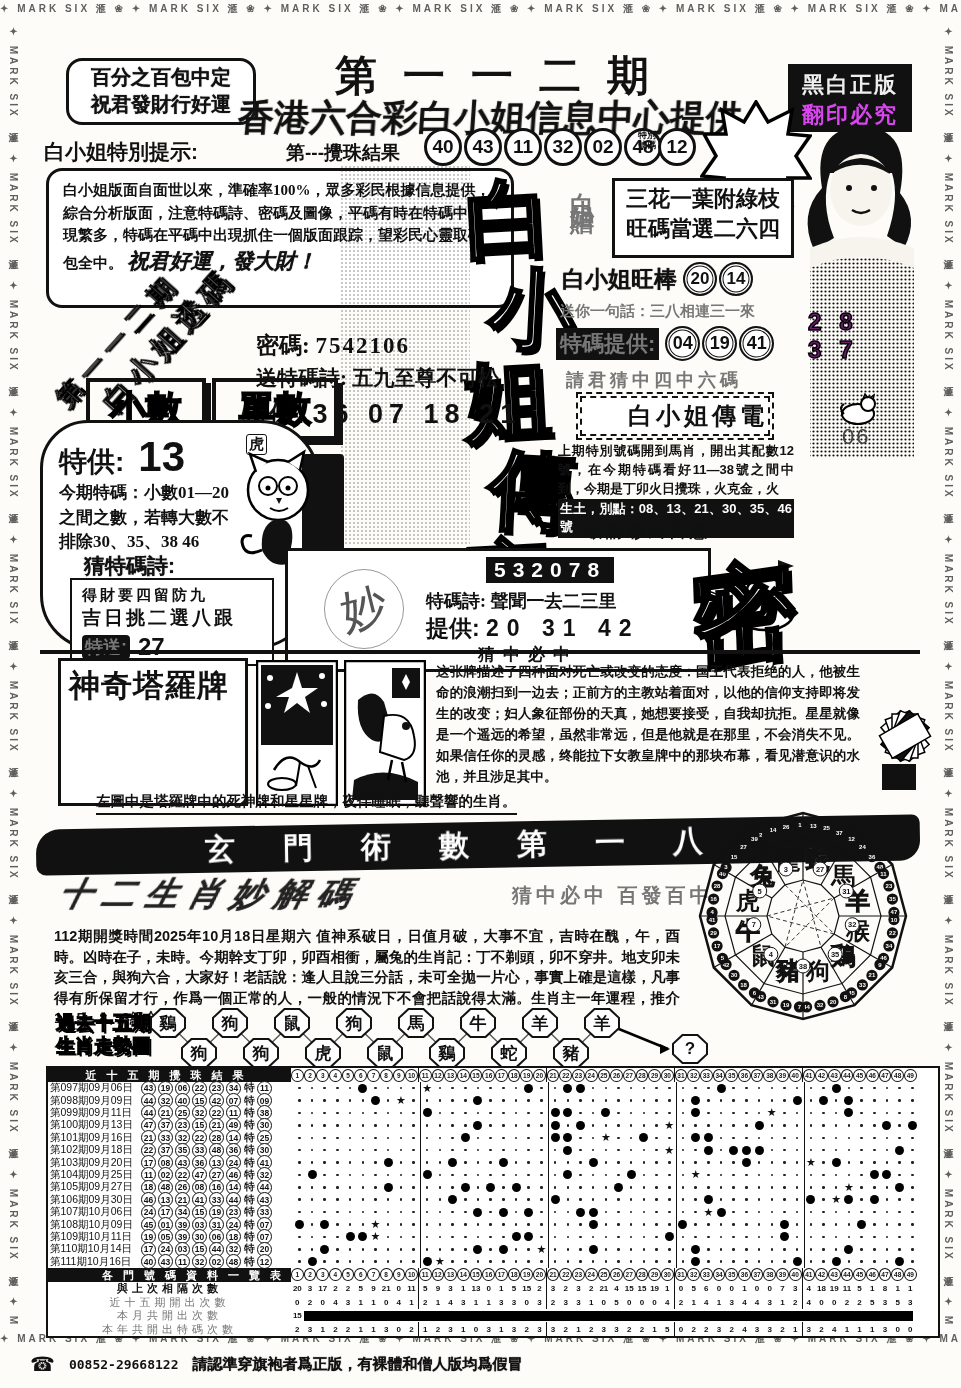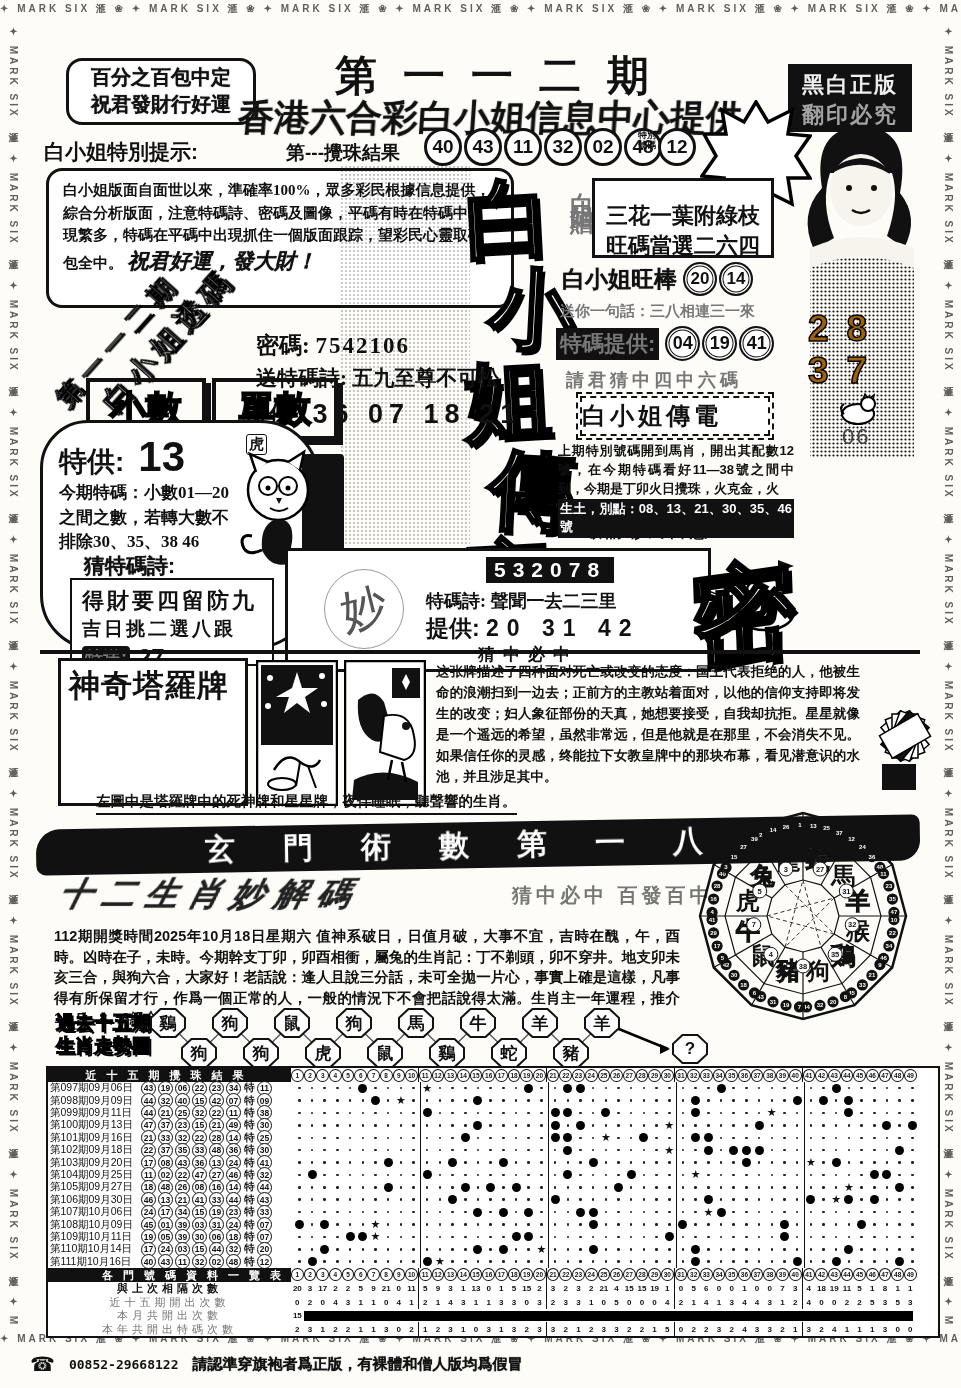--- a/index.html
+++ b/index.html
@@ -57,21 +57,21 @@
 <div id="strip-right" class="abs strip vstrip" style="left:936px;top:26px">✦ MARK SIX 滙 ❀ ✦ MARK SIX 滙 ❀ ✦ MARK SIX 滙 ❀ ✦ MARK SIX 滙 ❀ ✦ MARK SIX 滙 ❀ ✦ MARK SIX 滙 ❀ ✦ MARK SIX 滙 ❀ ✦ MARK SIX 滙 ❀ ✦ MARK SIX 滙 ❀ ✦ MARK SIX 滙 ❀ ✦ MARK SIX 滙 ❀ ✦ MARK SIX 滙 ❀ </div>
 
 <div class="abs roundbox" style="left:66px;top:58px;width:184px;height:58px;text-align:center;padding-top:3px">
   <div class="b rough" style="font-size:20px">百分之百包中定</div>
   <div class="b rough" style="font-size:20px">祝君發財行好運</div>
 </div>
 <div class="abs b" style="left:270px;top:48px;width:470px;text-align:center;font-size:42px;letter-spacing:26px;font-family:'Liberation Serif',serif">第一一二期</div>
 <div class="abs b rough" style="left:200px;top:94px;width:580px;text-align:center;font-size:36px;font-family:'Liberation Serif',serif;transform:skewX(-4deg);white-space:nowrap">香港六合彩白小姐信息中心提供</div>
 <div class="abs inv" style="left:788px;top:64px;width:124px;height:62px;text-align:center;padding-top:6px">
   <div class="b faded" style="font-size:22px;color:#eee;letter-spacing:2px">黑白正版</div>
-  <div class="b faded" style="font-size:22px;color:#a3a3a3;letter-spacing:2px">翻印必究</div>
+  <div class="b faded" style="font-size:22px;color:#d946ef;letter-spacing:2px">翻印必究</div>
 </div>
 
 <div class="abs b" style="left:44px;top:138px;font-size:21px">白小姐特別提示:</div>
 <div class="abs b" style="left:286px;top:140px;font-size:19px">第---攪珠結果</div>
 <div id="tip-balls" class="abs" style="left:424px;top:128px;display:flex">
     <span class="ball">40</span>
     <span class="ball">43</span>
     <span class="ball">11</span>
     <span class="ball">32</span>
     <span class="ball">02</span>
@@ -95,21 +95,21 @@
       </defs>
     <path d="M30,70 Q20,10 70,8 Q120,10 108,75 Q128,100 112,130 L95,118 Q108,80 100,55 L38,55 Q28,85 42,120 L22,132 Q6,96 30,70Z" fill="#111"></path>
     <ellipse cx="69" cy="72" rx="31" ry="36" fill="#f7f4ee"></ellipse>
     <path d="M40,55 Q69,38 98,56 Q92,42 69,40 Q46,42 40,55Z" fill="#111"></path>
     <circle cx="57" cy="70" r="3" fill="#111"></circle>
       <circle cx="82" cy="70" r="3" fill="#111"></circle>
     <path d="M60,92 Q69,98 78,92" stroke="#111" stroke-width="2.5" fill="none"></path>
     <rect x="18" y="130" width="104" height="210" fill="url(#ht)"></rect>
     <path d="M18,130 Q69,108 122,130 L122,150 Q69,128 18,150Z" fill="#f7f4ee"></path>
   </svg>
-  <div class="abs b" style="left:16px;top:190px;font-size:37px;color:#a16207;-webkit-text-stroke:1.5px #000;letter-spacing:18px">28 37</div>
+  <div class="abs b" style="left:16px;top:190px;font-size:24px;color:#701a75;-webkit-text-stroke:1.5px #000;letter-spacing:18px">28 37</div>
 </div>
 
 <div class="abs roundbox" style="left:46px;top:168px;width:468px;height:140px;padding:8px 14px;box-sizing:border-box">
   <span class="b" style="font-size:15px;line-height:1.5;font-family:'Liberation Serif',serif">白小姐版面自面世以來，準確率100%，眾多彩民根據信息提供，綜合分析版面，注意特碼詩、密碼及圖像，平碼有時在特碼中出現繁多，特碼在平碼中出現抓住一個版面跟踪，望彩民心靈取碼包全中。</span>
   <span class="b rough" style="font-size:21px;font-family:'Liberation Serif',serif;font-style:italic">祝君好運，發大財！</span>
 </div>
 
 <div class="abs rough" style="left:48px;top:392px;transform:rotate(-48deg);transform-origin:0 0;color:#333">
   <div class="b" style="font-size:26px;letter-spacing:8px;-webkit-text-stroke:.6px #000;color:#fff;text-shadow:2px 2px 0 #000">第一一二期</div>
   <div class="b" style="font-size:30px;letter-spacing:6px;margin-left:28px;-webkit-text-stroke:.6px #000;color:#fff;text-shadow:2px 2px 0 #000">白小姐透碼</div>
@@ -131,21 +131,21 @@
 <div class="abs" style="left:256px;top:364px;font-size:21px;font-weight:bold;font-family:'Liberation Serif',serif">
   <span>送特碼詩:</span>
   <span>五九至尊不可松</span>
 </div>
 <div class="abs" style="left:242px;top:396px;font-size:27px;font-weight:bold">
   <span>特供:</span>
   <span style="letter-spacing:6px">36 07 18 21</span>
 </div>
 
 <div class="abs faded b" style="left:566px;top:174px;writing-mode:vertical-rl;font-size:24px;letter-spacing:6px">白小姐贈</div>
-<div class="abs" style="left:592px;top:178px;width:182px;height:80px;border:3.5px solid #111;background:#fff;text-align:center;padding-top:20px;box-sizing:border-box">
+<div class="abs" style="left:612px;top:178px;width:182px;height:80px;border:3.5px solid #111;background:#fff;text-align:center;padding-top:3px;box-sizing:border-box">
   <div class="b" style="font-size:22px">三花一葉附綠枝</div>
   <div class="b" style="font-size:22px">旺碼當選二六四</div>
 </div>
 <div class="abs" style="left:562px;top:262px;display:flex;align-items:center;gap:6px">
   <span class="b rough" style="font-size:23px;font-family:Liberation Sans, sans-serif">白小姐旺棒</span>
   <span id="wang-balls" style="display:flex">
       <span class="ball outline" style="width: 30px; height: 30px; font-size: 17px;">20</span>
       <span class="ball outline" style="width: 30px; height: 30px; font-size: 17px;">14</span>
     </span>
 </div>
@@ -153,21 +153,21 @@
 <div class="abs" style="left:556px;top:326px;display:flex;align-items:center;gap:6px">
   <span class="inv b faded" style="font-size:22px;padding:1px 4px">特碼提供:</span>
   <span id="tema-balls" style="display:flex">
       <span class="ball outline" style="width: 31px; height: 31px; font-size: 18px;">04</span>
       <span class="ball outline" style="width: 31px; height: 31px; font-size: 18px;">19</span>
       <span class="ball outline" style="width: 31px; height: 31px; font-size: 18px;">41</span>
     </span>
 </div>
 <div class="abs faded b" style="left:566px;top:368px;font-size:18px;letter-spacing:4px">請君猜中四中六碼</div>
 
-<div class="abs dashedbox" style="left:580px;top:396px;width:186px;height:36px;display:flex;align-items:center;justify-content:flex-start">
+<div class="abs dashedbox" style="left:580px;top:396px;width:186px;height:36px;display:flex;align-items:center;justify-content:flex-end">
   <span class="b" style="font-size:24px;letter-spacing:4px;font-family:'Liberation Serif',serif">白小姐傳電</span>
 </div>
 <div class="abs" style="left:558px;top:442px;width:236px;font-size:13px;font-weight:bold;line-height:1.45;text-align:justify">
   <span>上期特別號碼開到馬肖，開出其配數12號，在今期特碼看好11—38號之間中到，今期是丁卯火日攪珠，火克金，火</span>
   <span class="inv" style="display:block;padding:1px 2px">生土，別點：08、13、21、30、35、46號</span>
 </div>
 <div class="abs b" style="left:585px;top:520px;font-size:17px;letter-spacing:4px;font-family:'Liberation Serif',serif">敬請彩民留意！</div>
 
 <svg class="abs" style="left:560px;top:544px" width="250" height="100" viewBox="0 0 250 100">
   <ellipse cx="120" cy="52" rx="48" ry="22" fill="#fff" stroke="#000" stroke-width="2.5"></ellipse>
@@ -215,21 +215,21 @@
   <circle cx="38" cy="42" r="2.5" fill="#000"></circle>
     <circle cx="58" cy="42" r="2.5" fill="#000"></circle>
   <polygon points="46,52 52,52 49,58" fill="#111"></polygon>
   <path d="M40,62 Q49,68 58,62" stroke="#000" stroke-width="2" fill="none"></path>
   <path d="M44,74 Q30,80 32,104 Q40,122 58,118 L62,96 Q64,78 54,74Z" fill="#111"></path>
   <path d="M32,104 Q14,112 12,96 Q12,88 22,90" fill="none" stroke="#000" stroke-width="3"></path>
 </svg>
 
 <div class="abs b rough" style="left:84px;top:552px;font-size:21px">猜特碼詩:</div>
 <div class="abs" style="left:70px;top:578px;width:204px;height:88px;border:2.5px solid #111;background:#fff;padding:6px 10px;box-sizing:border-box">
-  <div class="b" style="font-size:22px;letter-spacing:3px;font-family:Liberation Mono, monospace">得財要四留防九</div>
+  <div class="b" style="font-size:15px;letter-spacing:3px;font-family:Liberation Mono, monospace">得財要四留防九</div>
   <div class="b" style="font-size:19px;letter-spacing:3px;font-family:'Liberation Serif',serif">吉日挑二選八跟</div>
   <div style="display:flex;align-items:center;gap:8px;margin-top:2px">
     <span class="inv b faded" style="font-size:18px;padding:0 3px;border-radius:4px">特送:</span>
     <span class="b" style="font-size:24px">27</span>
   </div>
 </div>
 
 <div class="abs" style="left:285px;top:548px;width:420px;height:118px;border:3px solid #111;background:#fff">
   <div class="abs" style="left:36px;top:18px;width:78px;height:78px;border:1.5px solid #999;border-radius:50%;display:flex;align-items:center;justify-content:center">
     <span style="font-size:46px;color:#555;transform:rotate(-14deg);font-family:'Liberation Serif',serif">妙</span>

